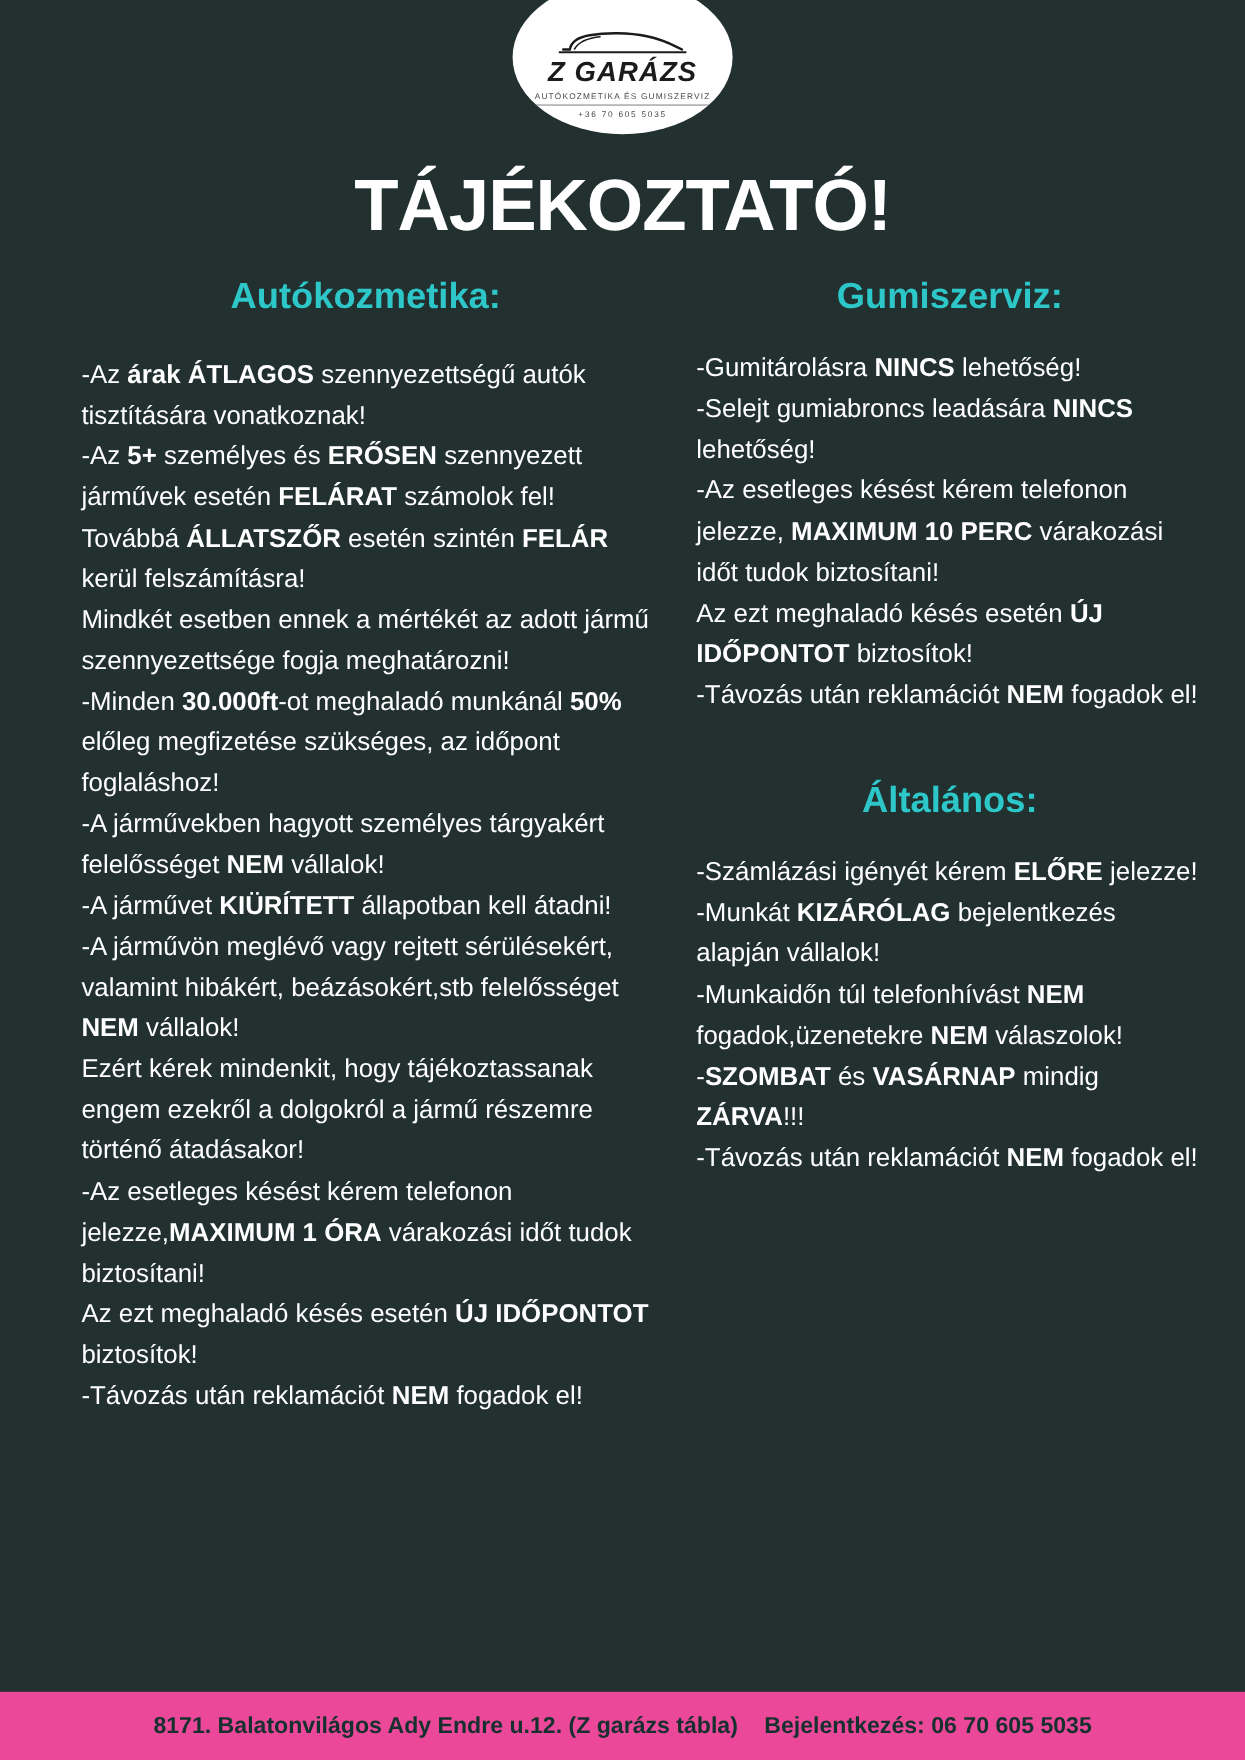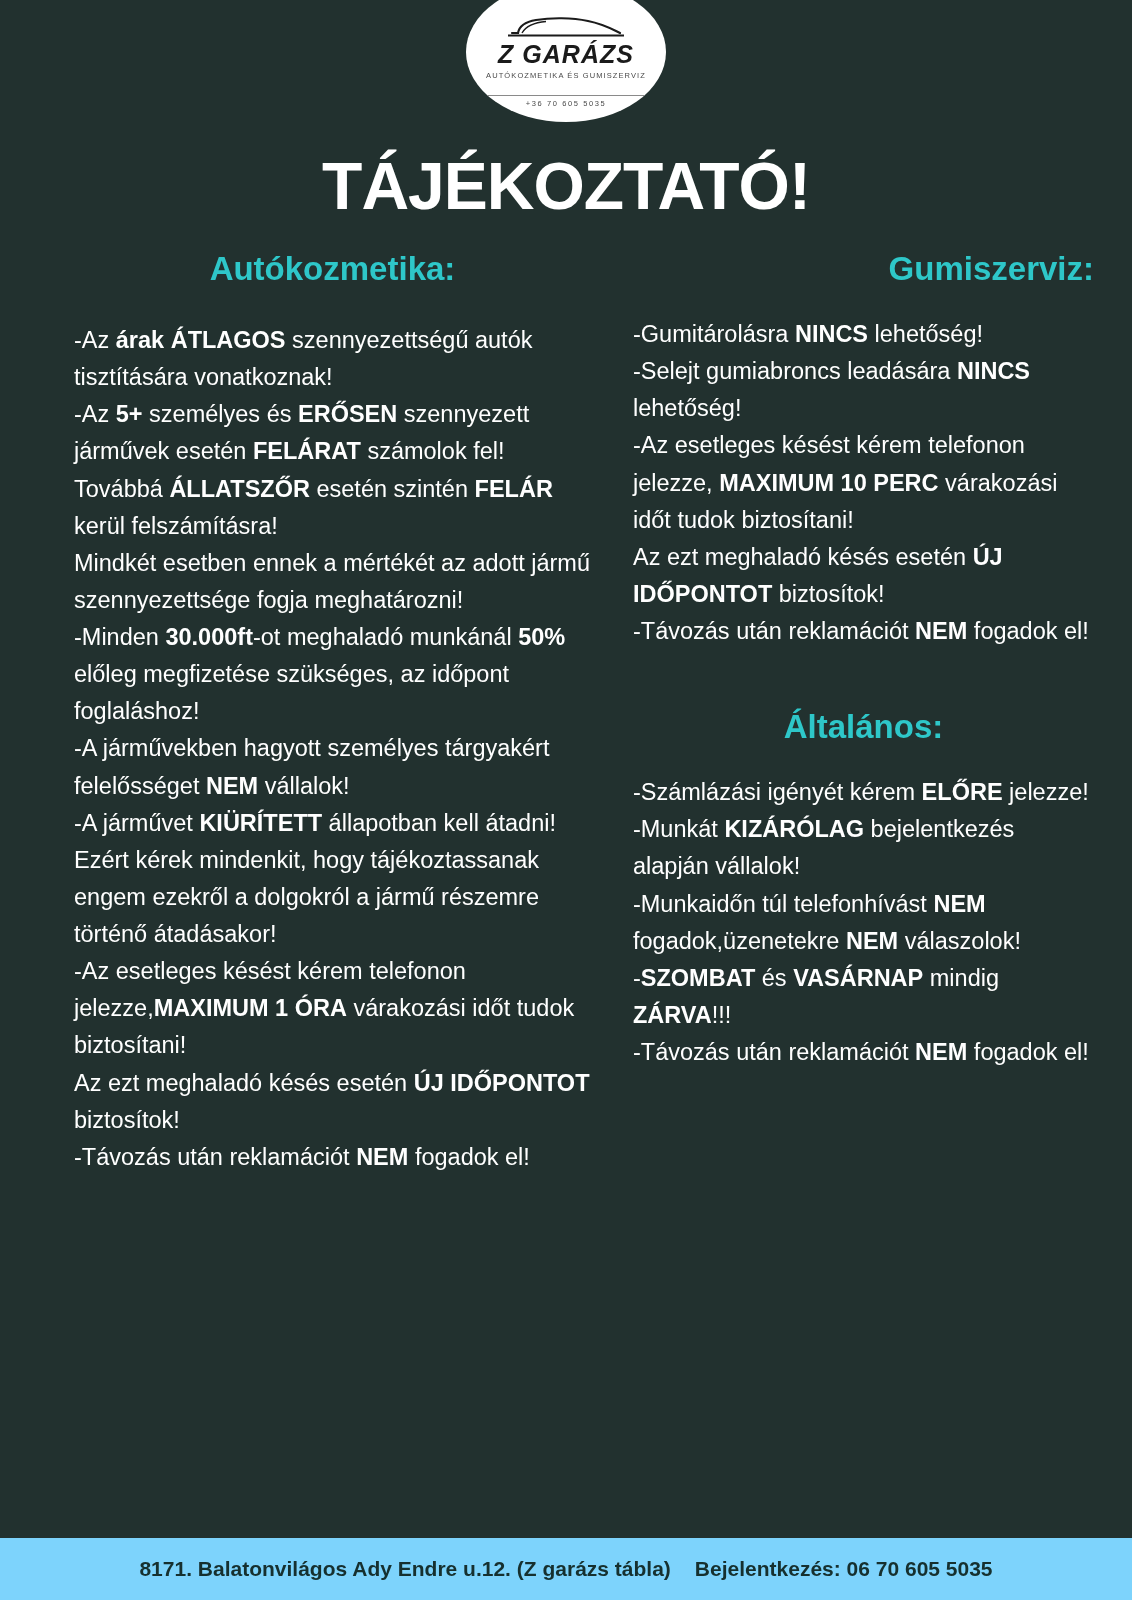--- a/index.html
+++ b/index.html
@@ -53,21 +53,21 @@
     letter-spacing: 1px;
     color: #1b1b1b;
     line-height: 1;
   }
   .logo-sub {
     font-size: 7.5px;
     letter-spacing: 1.1px;
     color: #4a4a4a;
     margin-top: 4px;
     border-bottom: 1px solid #8a8a8a;
-    padding-bottom: 15px;
+    padding-bottom: 3px;
   }
   .logo-phone {
     font-size: 7.5px;
     letter-spacing: 1.6px;
     color: #4a4a4a;
     margin-top: 3px;
   }
 
   
   .main-title {
@@ -107,21 +107,20 @@
 
   .section-head {
     color: #2ec7c9;
     font-size: 33px;
     font-weight: bold;
     text-align: center;
     margin: 0 0 34px 0;
   }
   .section-head.right-1 {
     margin-bottom: 28px;
-    text-align: right;
   }
   .section-head.general {
     margin-top: 58px;
     margin-bottom: 28px;
   }
 
   .body-text {
     font-size: 23.5px;
     line-height: 1.58;
     color: #ffffff;
@@ -133,21 +132,21 @@
     font-weight: bold;
   }
 
   
   .footer {
     position: absolute;
     left: 0;
     bottom: 0;
     width: 100%;
     height: 62px;
-    background: #7dd3fc;
+    background: #ec4899;
     display: flex;
     align-items: center;
     justify-content: center;
     gap: 24px;
   }
   .footer-text {
     color: #16302f;
     font-size: 21px;
     font-weight: bold;
   }
@@ -175,20 +174,21 @@
     <div class="col col-left">
       <div class="section-head">Autókozmetika:</div>
       <div class="body-text">
           <p><span>-Az </span><b>árak ÁTLAGOS</b><span> szennyezettségű autók tisztítására vonatkoznak!</span></p>
           <p><span>-Az </span><b>5+</b><span> személyes és </span><b>ERŐSEN</b><span> szennyezett járművek esetén </span><b>FELÁRAT</b><span> számolok fel!</span></p>
           <p><span>Továbbá </span><b>ÁLLATSZŐR</b><span> esetén szintén </span><b>FELÁR</b><span> kerül felszámításra!</span></p>
           <p><span>Mindkét esetben ennek a mértékét az adott jármű szennyezettsége fogja meghatározni!</span></p>
           <p><span>-Minden </span><b>30.000ft</b><span>-ot meghaladó munkánál </span><b>50%</b><span> előleg megfizetése szükséges, az időpont foglaláshoz!</span></p>
           <p><span>-A járművekben hagyott személyes tárgyakért felelősséget </span><b>NEM</b><span> vállalok!</span></p>
           <p><span>-A járművet </span><b>KIÜRÍTETT</b><span> állapotban kell átadni!</span></p>
+          <p><span>-A járművön meglévő vagy rejtett sérülésekért, valamint hibákért, beázásokért,stb felelősséget </span><b>NEM</b><span> vállalok!</span></p>
           <p><span>Ezért kérek mindenkit, hogy tájékoztassanak engem ezekről a dolgokról a jármű részemre történő átadásakor!</span></p>
           <p><span>-Az esetleges késést kérem telefonon jelezze,</span><b>MAXIMUM 1 ÓRA</b><span> várakozási időt tudok biztosítani!</span></p>
           <p><span>Az ezt meghaladó késés esetén </span><b>ÚJ IDŐPONTOT</b><span> biztosítok!</span></p>
           <p><span>-Távozás után reklamációt </span><b>NEM</b><span> fogadok el!</span></p>
         </div>
     </div>
 
     <div class="col col-right">
       <div class="section-head right-1">Gumiszerviz:</div>
       <div class="body-text">

